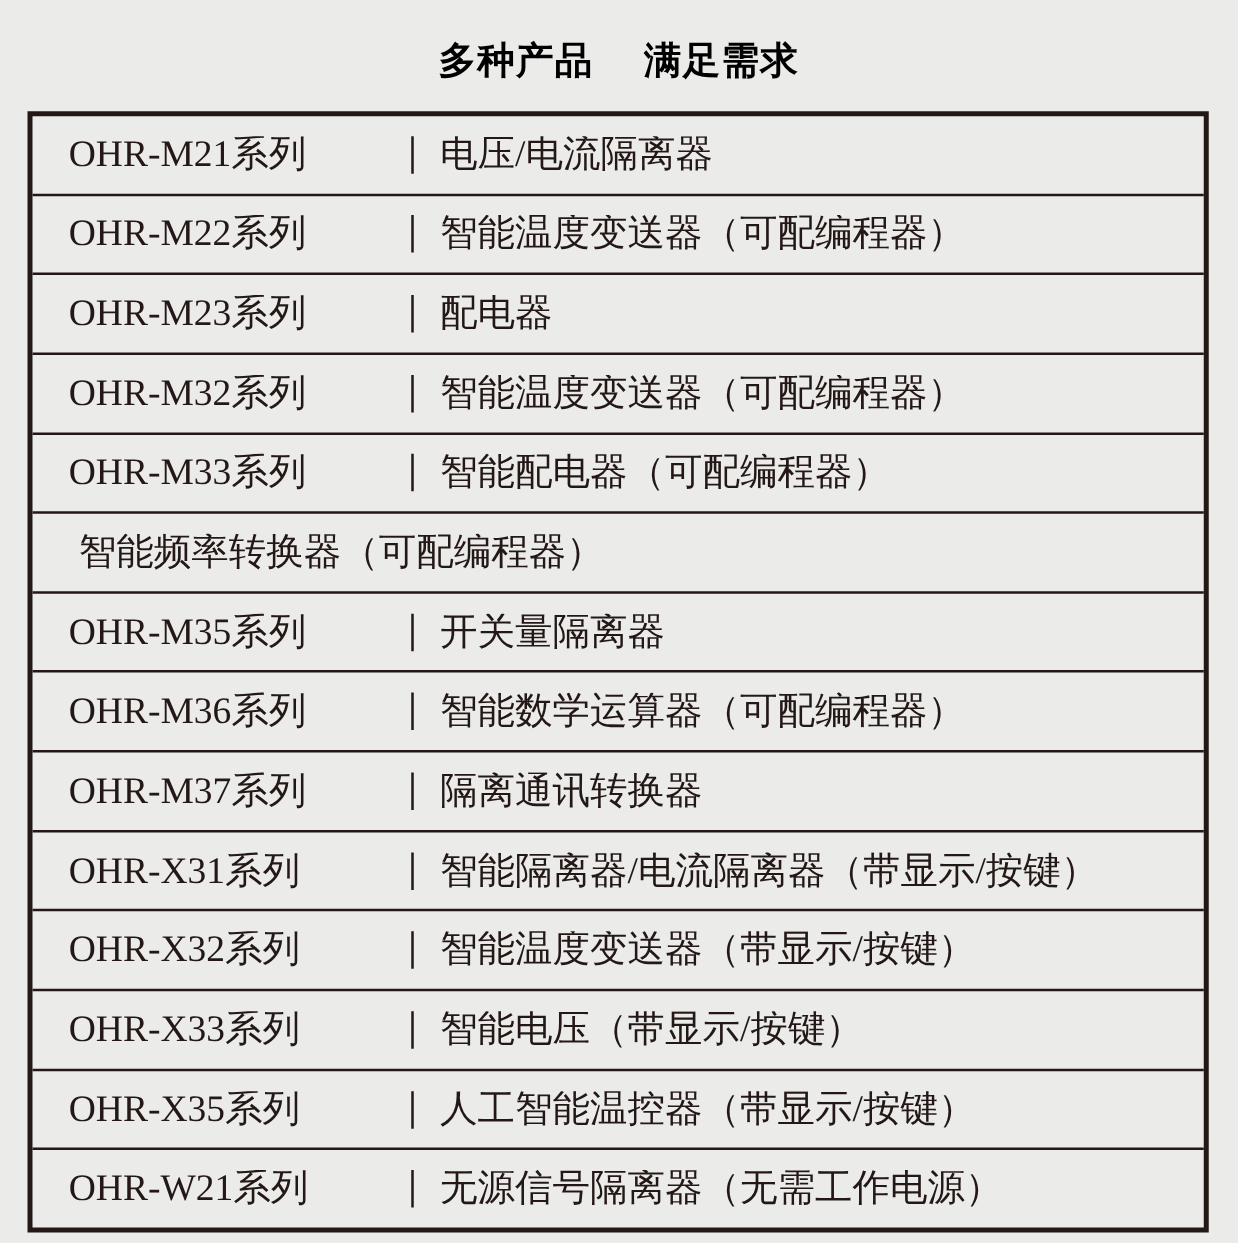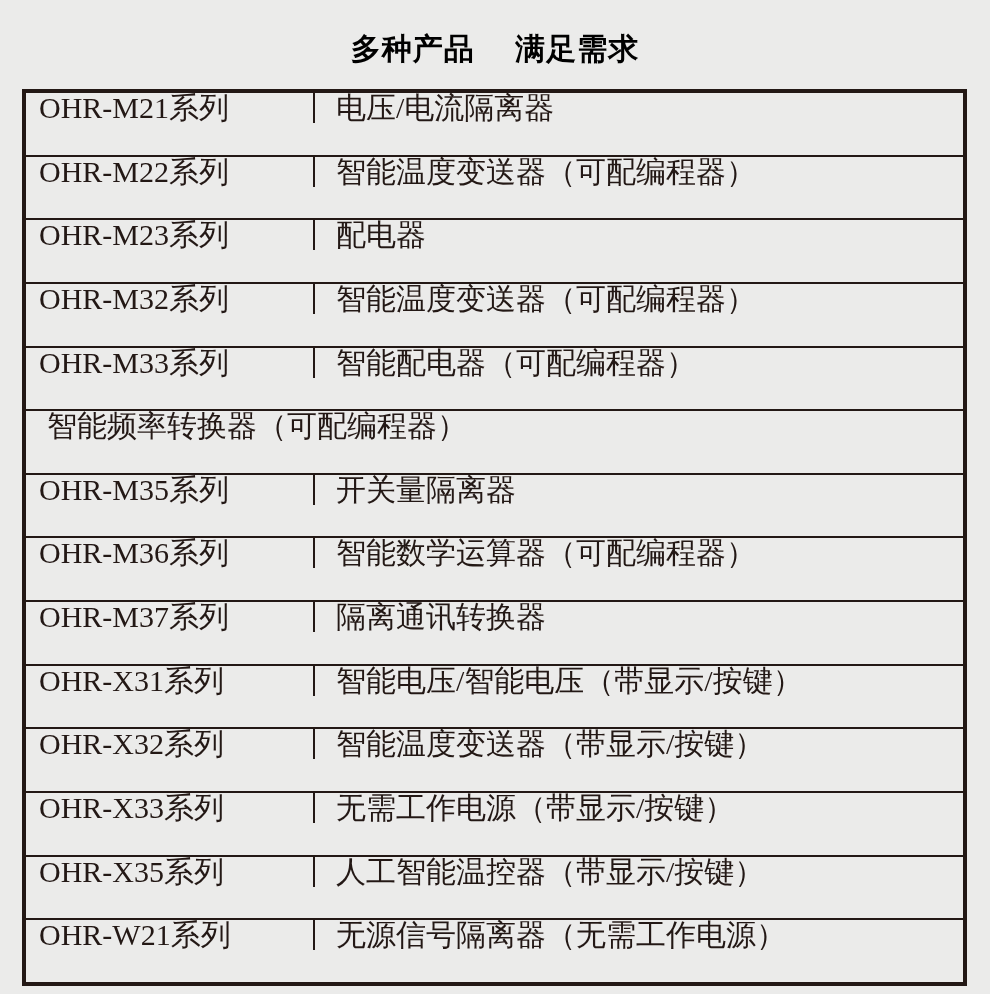--- a/index.html
+++ b/index.html
@@ -42,22 +42,23 @@
     width: 945px;
     height: 897px;
     border: 4px solid var(--ink);
     display: flex;
     flex-direction: column;
     background: var(--bg);
   }
   .row {
     flex: 1 1 0;
     display: flex;
-    align-items: flex-start;
+    align-items: center;
     border-bottom: 2px solid var(--ink);
+    padding-left: 16px;
   }
   .row:last-child { border-bottom: none; }
   .cell {
     display: flex;
     align-items: center;
     font-size: 30px;
     line-height: 1;
     white-space: nowrap;
     overflow: hidden;
   }
@@ -119,31 +120,31 @@
     <div class="cell product">智能数学运算器（可配编程器）</div>
   </div>
 
   <div class="row">
     <div class="cell series">OHR-M37系列</div>
     <div class="cell product">隔离通讯转换器</div>
   </div>
 
   <div class="row">
     <div class="cell series">OHR-X31系列</div>
-    <div class="cell product">智能电压/智能电压（带显示/按键）</div>
+    <div class="cell product">智能隔离器/电流隔离器（带显示/按键）</div>
   </div>
 
   <div class="row">
     <div class="cell series">OHR-X32系列</div>
     <div class="cell product">智能温度变送器（带显示/按键）</div>
   </div>
 
   <div class="row">
     <div class="cell series">OHR-X33系列</div>
-    <div class="cell product">无需工作电源（带显示/按键）</div>
+    <div class="cell product">智能电压（带显示/按键）</div>
   </div>
 
   <div class="row">
     <div class="cell series">OHR-X35系列</div>
     <div class="cell product">人工智能温控器（带显示/按键）</div>
   </div>
 
   <div class="row">
     <div class="cell series">OHR-W21系列</div>
     <div class="cell product">无源信号隔离器（无需工作电源）</div>

